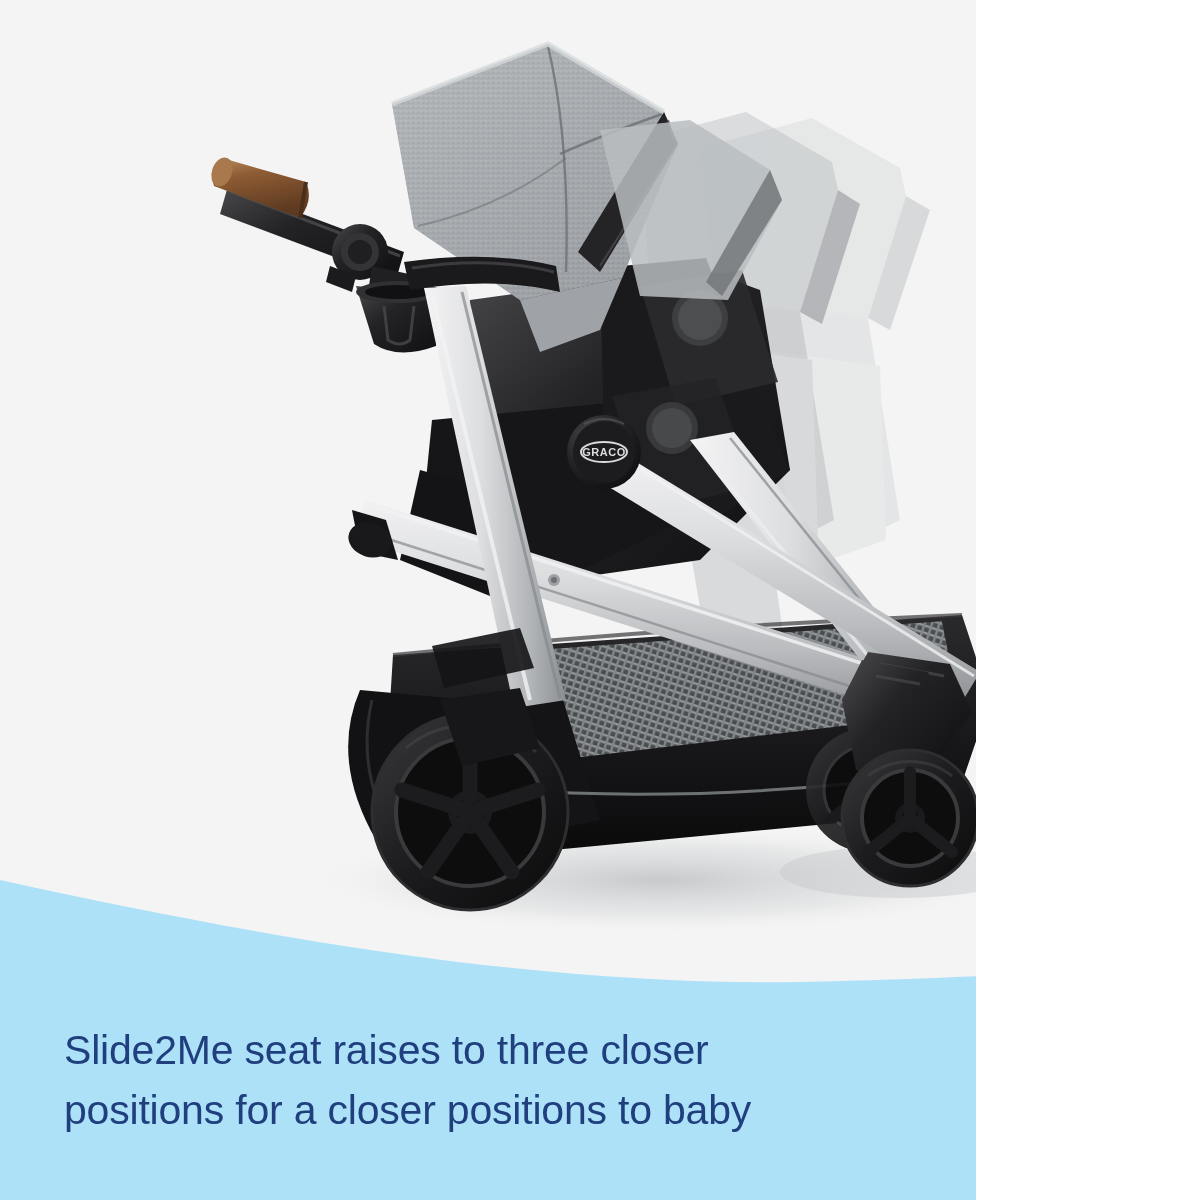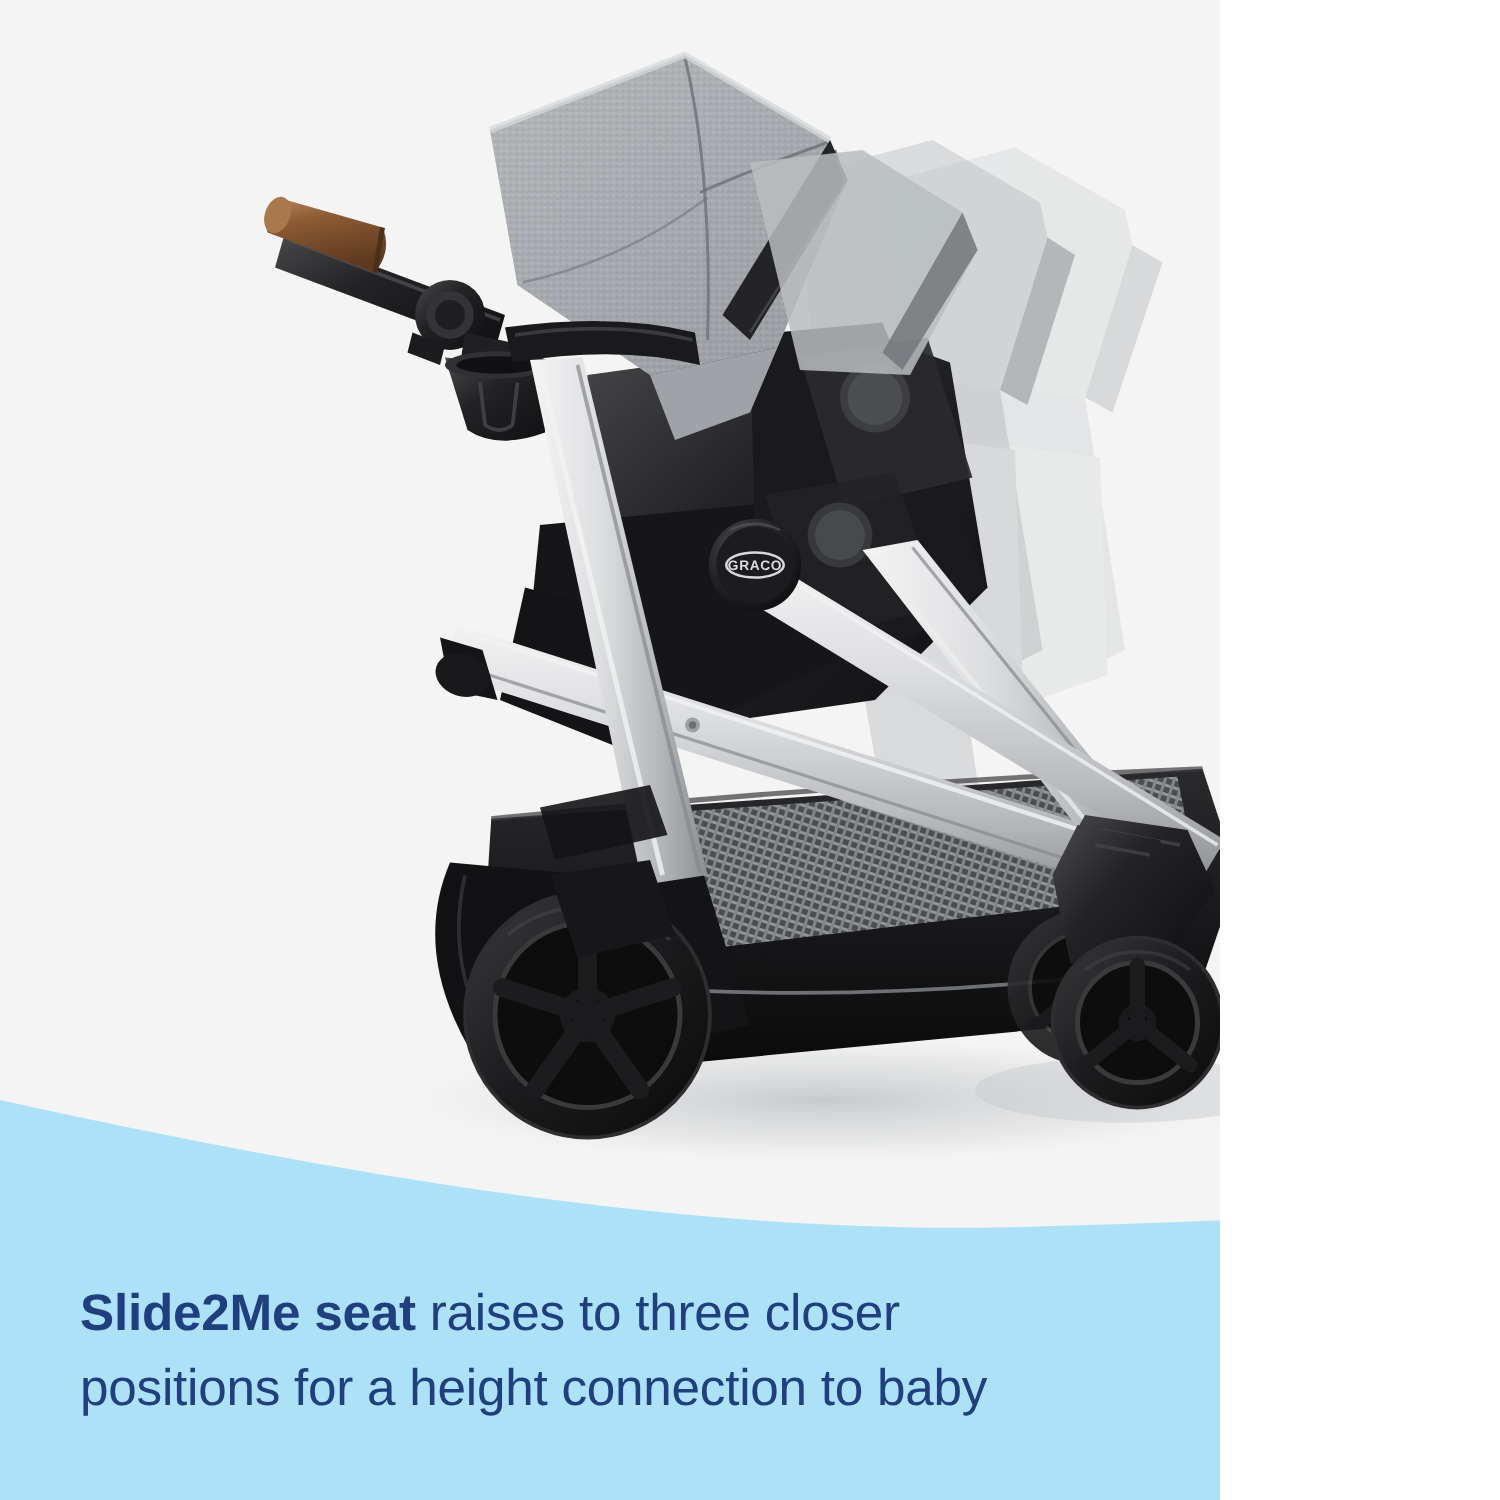--- a/index.html
+++ b/index.html
@@ -39,21 +39,21 @@
     left: 64px;
     top: 1020px;
     width: 1090px;
     color: #1f3f7e;
     font-size: 41px;
     line-height: 1.47;
     letter-spacing: -0.2px;
     font-weight: 400;
   }
   .caption b {
-    font-weight: 700;
+    font-weight: 400;
   }
   .cap-line {
     display: block;
     white-space: nowrap;
   }
 </style>
 </head>
 <body>
 
 <div id="stage">
@@ -321,16 +321,16 @@
       <path d="M432,646 L520,628 L534,668 L444,688 Z" fill="#141416" opacity="0.9"></path>
     </g>
   </svg>
 
   <svg class="bg-curve" viewBox="0 0 1200 1200" preserveAspectRatio="none">
     <path d="M0,880 C 300,946 560,986 800,982 C 980,978 1110,970 1200,962 L1200,1200 L0,1200 Z" fill="#ade1f8"></path>
   </svg>
 
   <div class="caption">
     <span class="cap-line"><b>Slide2Me seat</b><span> raises to three closer</span></span>
-    <span class="cap-line">positions for a height connection to baby</span>
+    <span class="cap-line">positions for a closer positions to baby</span>
   </div>
 
 </div>
 
 </body></html>

